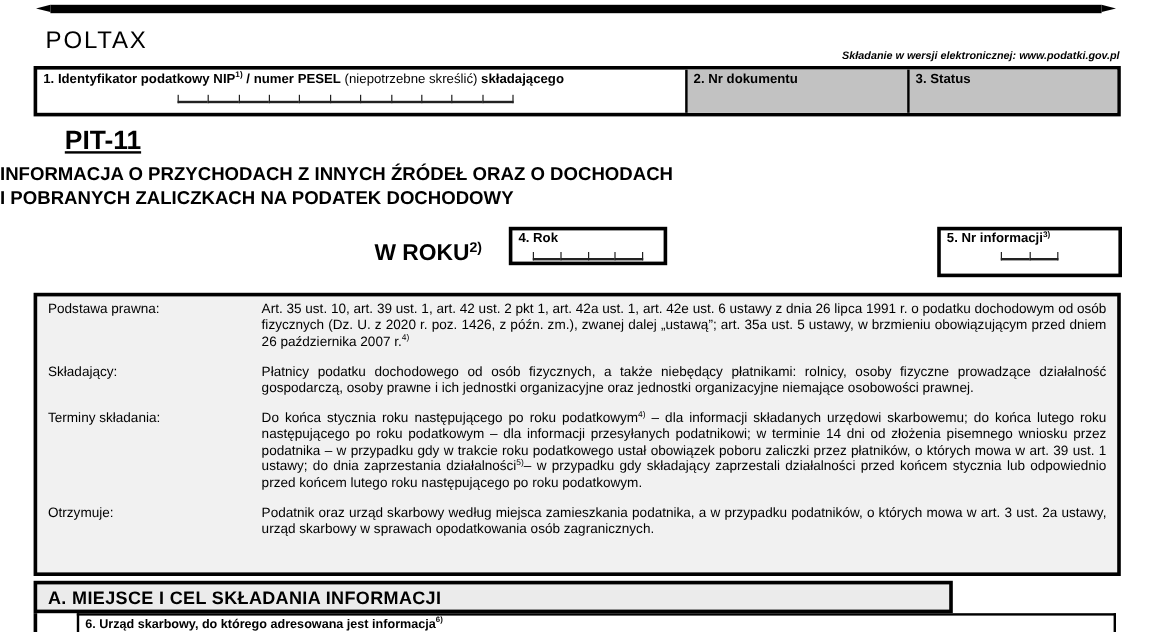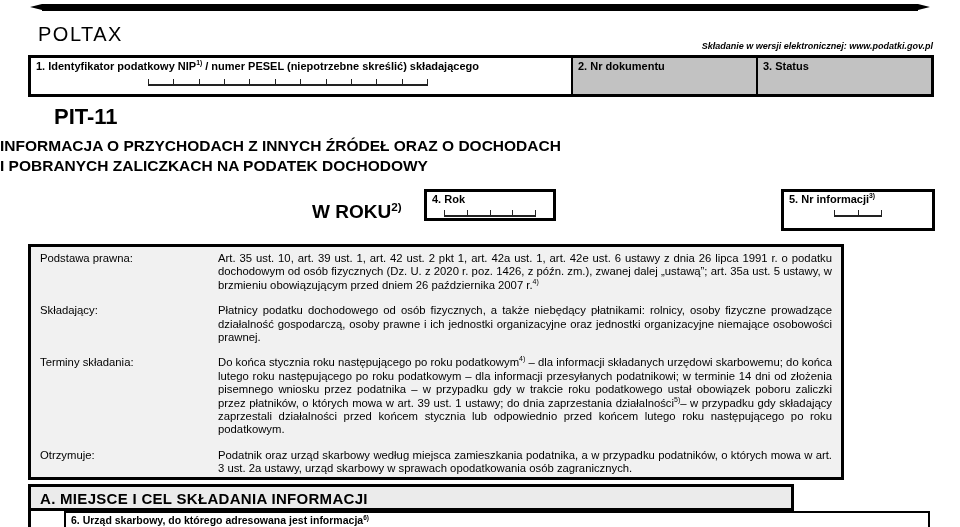--- a/index.html
+++ b/index.html
@@ -1,20 +1,20 @@
 <!DOCTYPE html>
 <html style="--dark_bg: #c2c2c2; --info_bg: #f1f1f1; --sec_bg: #ebebeb; --border: #000000;"><head>
 <meta charset="utf-8">
 <style>
   html,body{margin:0;padding:0;background:#fff;}
   #page{position:relative;width:960px;height:527px;background:#ffffff;
         font-family:"Liberation Sans", sans-serif;color:#000;overflow:hidden;}
 
   .sup{font-size:0.62em;vertical-align:super;line-height:0;}
-  .normal{font-weight:bold;margin-top:40px;}
+  .normal{font-weight:normal;margin-top:40px;}
 
   
   .topbar{position:absolute;left:42px;right:42px;top:4px;height:7px;background:#000;}
   .topbar::before{content:'';position:absolute;left:-12px;top:0;width:0;height:0;
     border-top:3.5px solid transparent;border-bottom:3.5px solid transparent;border-right:12px solid #000;}
   .topbar::after{content:'';position:absolute;right:-12px;top:0;width:0;height:0;
     border-top:3.5px solid transparent;border-bottom:3.5px solid transparent;border-left:12px solid #000;}
 
   .poltax{position:absolute;left:38px;top:23px;font-size:20px;letter-spacing:1.5px;}
   .instr{position:absolute;left:140px;top:25px;width:710px;font-size:8.8px;line-height:10.5px;}
@@ -27,33 +27,33 @@
   .idcell.light{flex:1;}
   .idcell.dark{width:185px;border-left:2px solid #000;background:var(--dark_bg);}
   .idcell.w3{width:175px;}
   .flabel{font-size:11px;font-weight:bold;}
 
   .comb{display:flex;height:7px;}
   .comb .comb-cell{flex:1;border-left:1px solid #222;border-bottom:2px solid #222;}
   .comb .comb-cell:last-child{border-right:1px solid #222;}
   .comb1{width:280px;margin:7px 0 0 112px;}
 
-  .formcode{position:absolute;left:54px;top:104px;font-size:22px;font-weight:bold;}
+  .formcode{position:absolute;left:54px;top:104px;font-size:22px;font-weight:bold;text-decoration:underline;}
   .titles{position:absolute;left:0;top:136px;width:960px;text-align:left;
           font-size:15.5px;font-weight:bold;line-height:19.5px;}
 
   .wroku{position:absolute;left:312px;top:201px;font-size:19px;font-weight:bold;}
   .numbox{position:absolute;border:3px solid #000;box-sizing:border-box;background:#fff;padding:1px 5px;}
   .box4{left:424px;top:189px;width:132px;height:32px;}
   .box5{left:781px;top:189px;width:154px;height:42px;}
   .comb4{width:92px;margin:5px auto 0;}
   .comb5{width:48px;margin:5px auto 0;}
 
   
-  .infobox{position:absolute;left:28px;top:244px;width:816px;height:236px;border:3px solid #000;
+  .infobox{position:absolute;left:28px;top:244px;width:906px;height:236px;border:3px solid #000;
            box-sizing:border-box;background:var(--info_bg);padding:5px 9px 0 9px;}
   .inforow{display:flex;margin-bottom:12px;}
   .infolabel{width:178px;flex:none;font-size:11.3px;}
   .infotext{flex:1;font-size:11.3px;line-height:13.4px;text-align:justify;}
 
   
   .secA{position:absolute;left:28px;top:484px;width:766px;height:27px;border:3px solid #000;
         box-sizing:border-box;background:var(--sec_bg);font-size:15px;font-weight:bold;
         padding:3px 0 0 9px;letter-spacing:0.3px;}
   .frameLeft{position:absolute;left:28px;top:511px;width:3px;height:16px;background:#000;}

